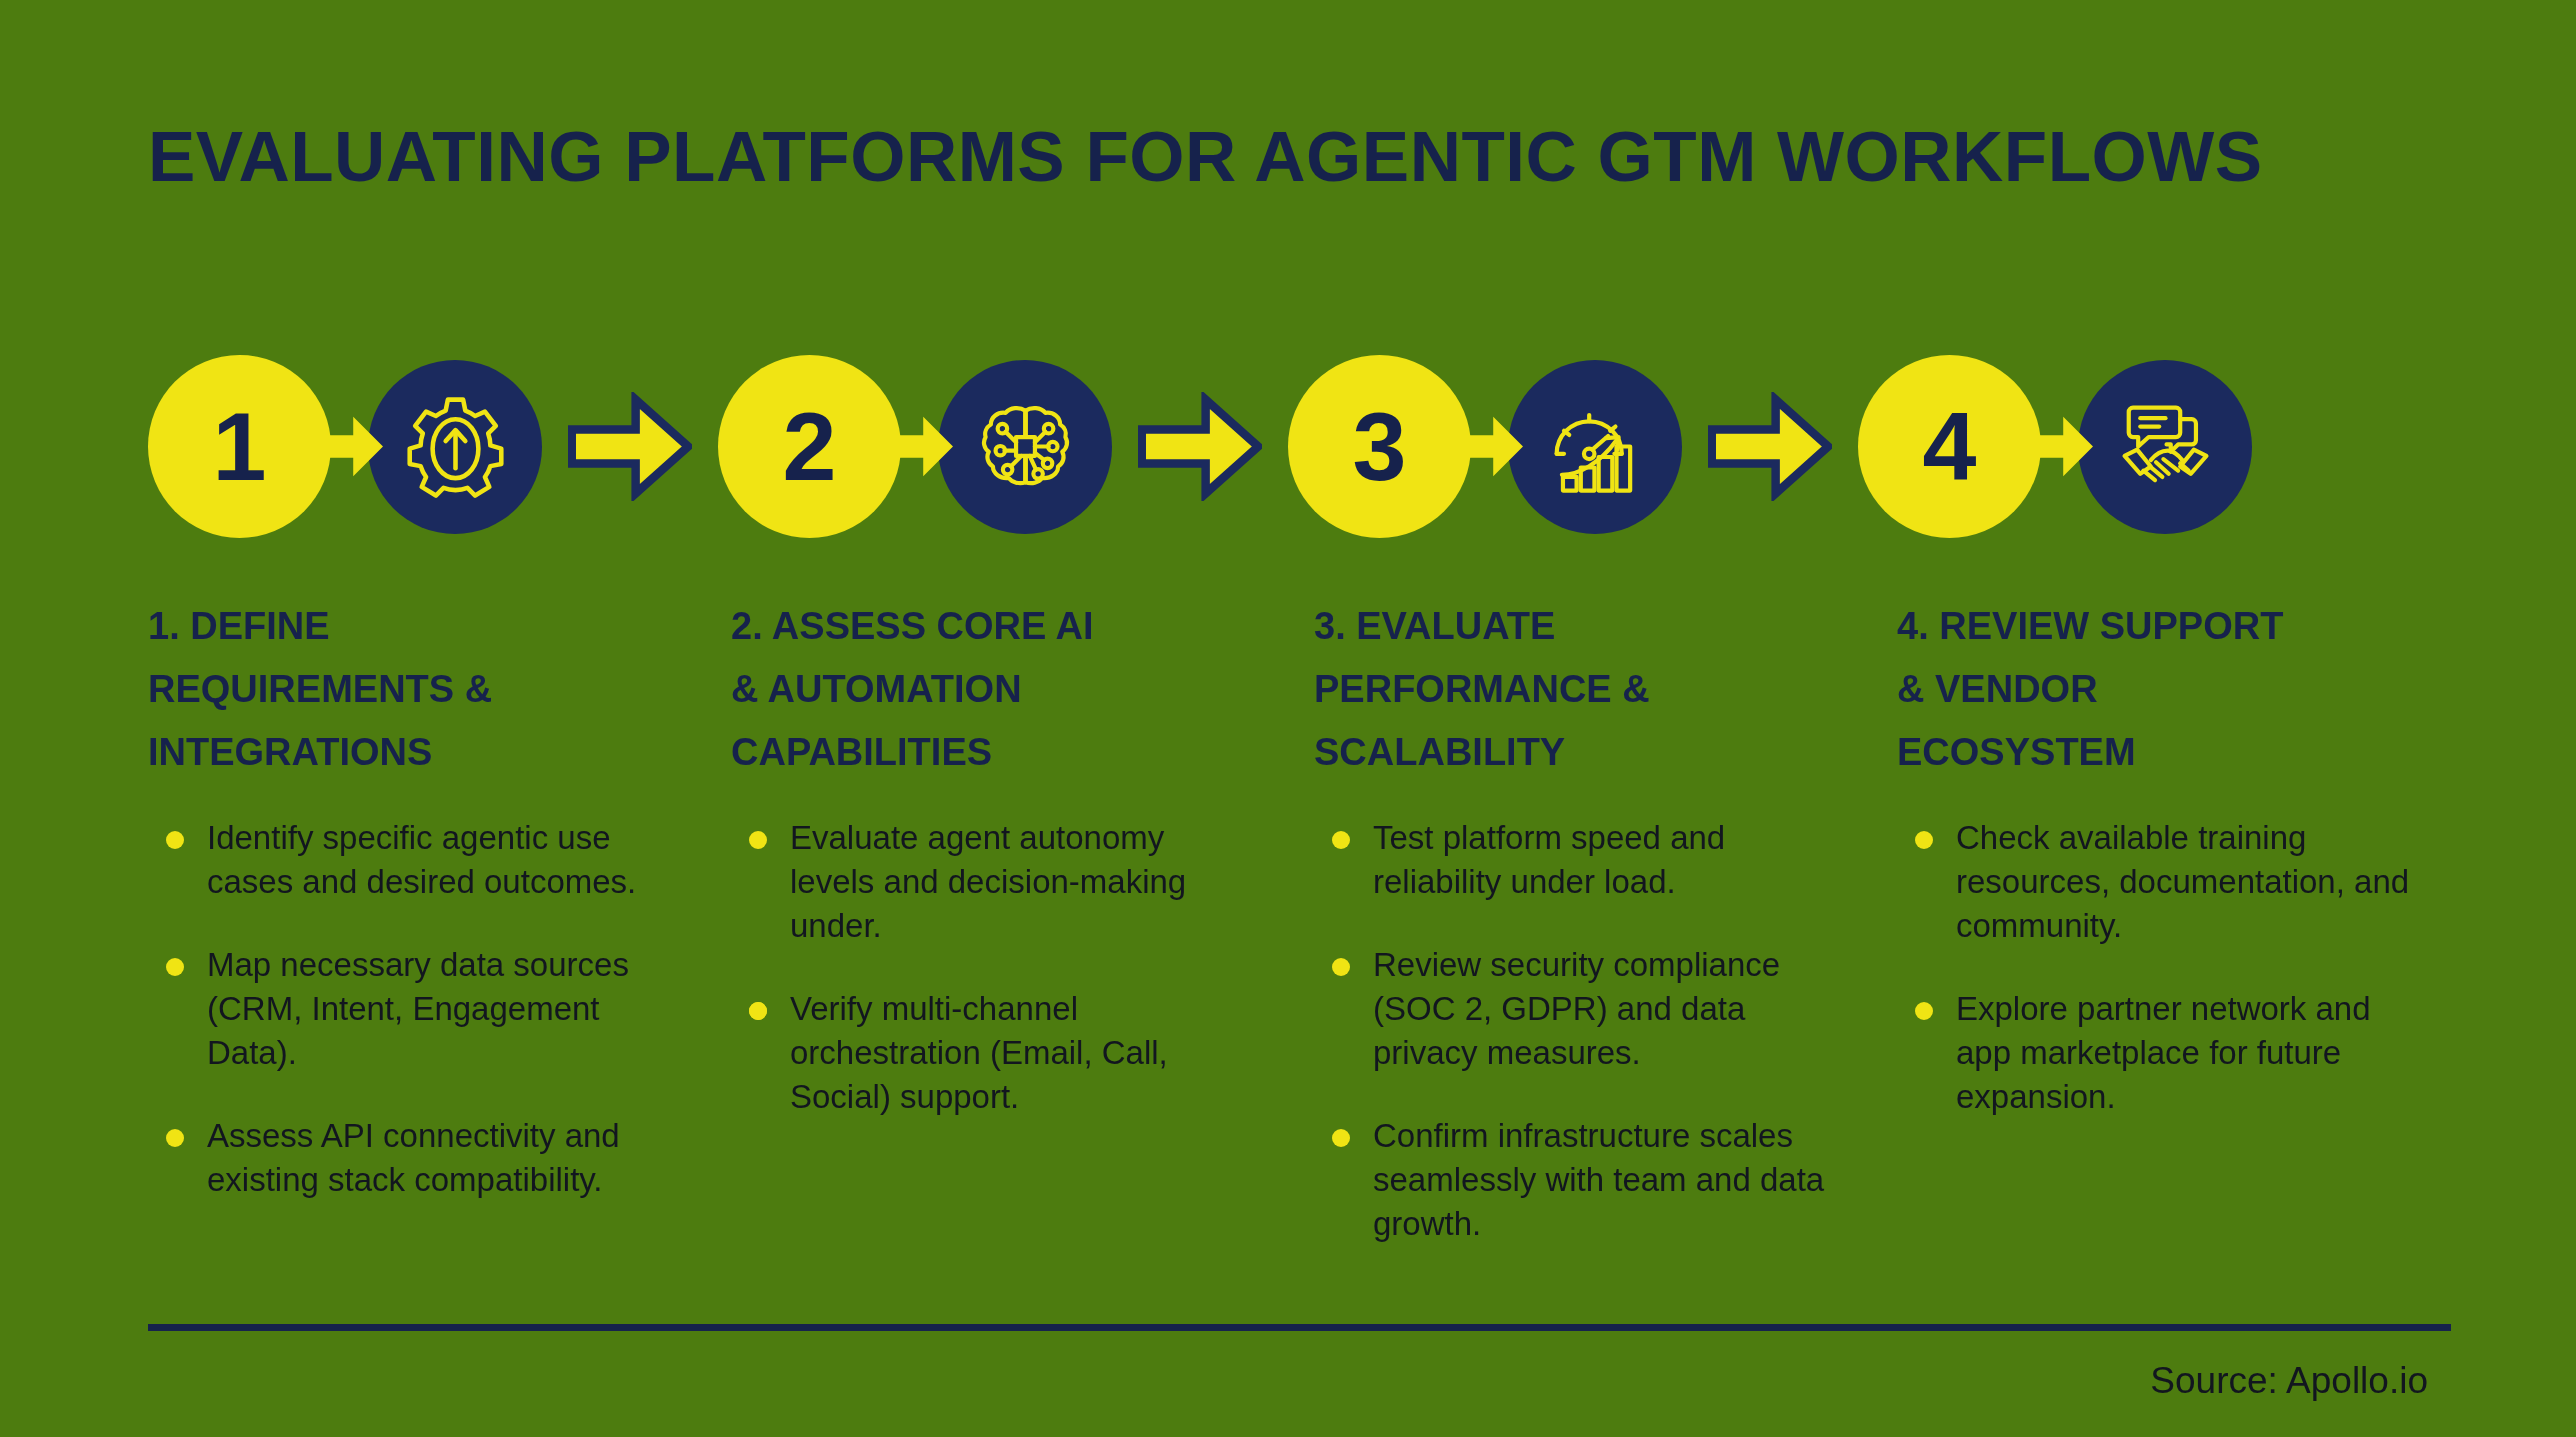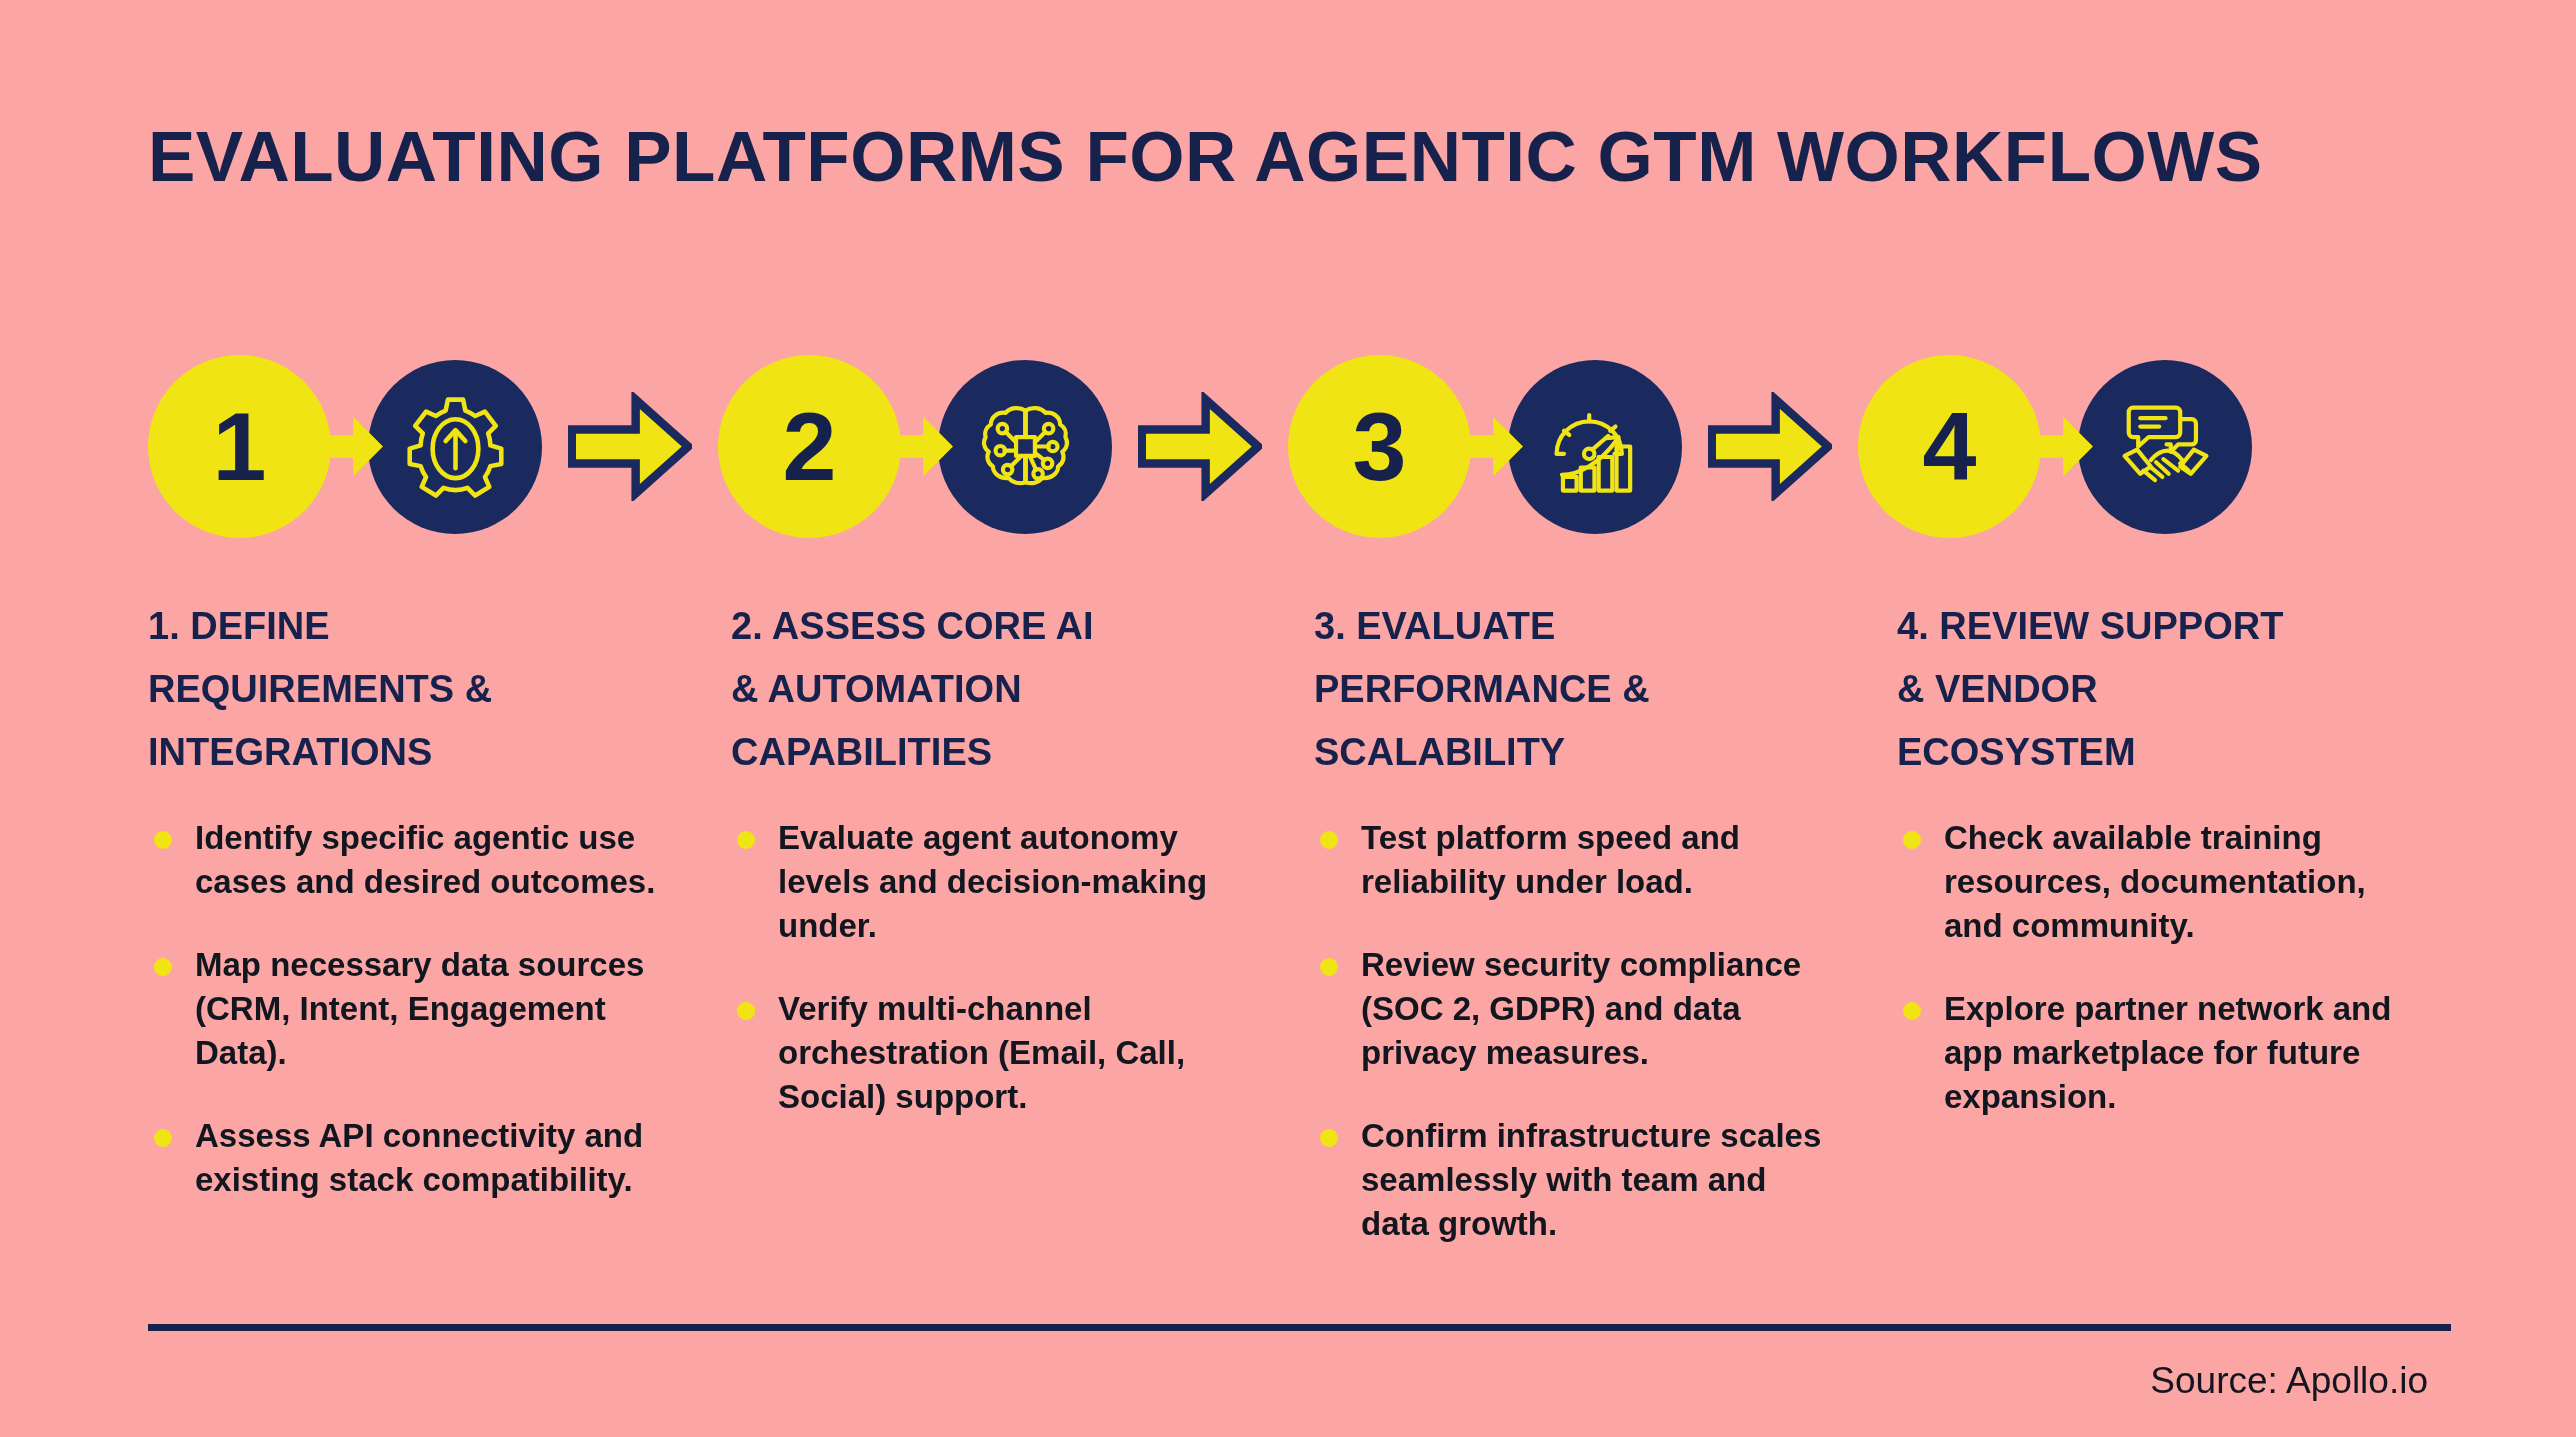--- a/index.html
+++ b/index.html
@@ -10,21 +10,21 @@
   body {
     width: 2576px;
     height: 1438px;
     font-family: "Liberation Sans", sans-serif;
     overflow: hidden;
   }
   .canvas {
     position: relative;
     width: 2576px;
     height: 1438px;
-    background: #fca5a5;
+    background: #4d7c0f;
     box-sizing: border-box;
   }
 
   
   .title {
     position: absolute;
     left: 148px;
     top: 116px;
     width: 2303px;
     font-size: 71px;
@@ -104,21 +104,21 @@
   .col { width: 532px; flex: 0 0 532px; }
   .col-head {
     font-size: 38px;
     line-height: 63px;
     font-weight: 700;
     color: #16224c;
     text-transform: uppercase;
     margin: 0 0 32px 0;
   }
   .col-head .hang { display: block; text-indent: -43px; padding-left: 43px; }
-  ul.bullets { list-style: none; margin: 4px; padding: 0; font-weight: bold; }
+  ul.bullets { list-style: none; margin: 16px; padding: 0; }
   ul.bullets li {
     position: relative;
     padding-left: 43px;
     margin-bottom: 39px;
     font-size: 33px;
     line-height: 44px;
     color: #12161f;
   }
   ul.bullets li:last-child { margin-bottom: 0; }
   ul.bullets li .dot {

